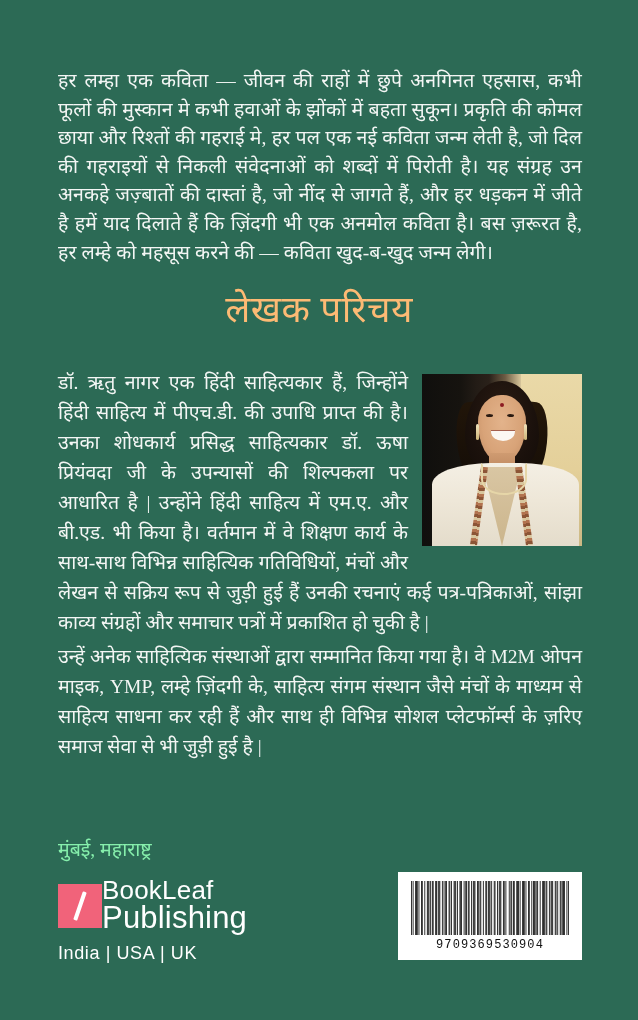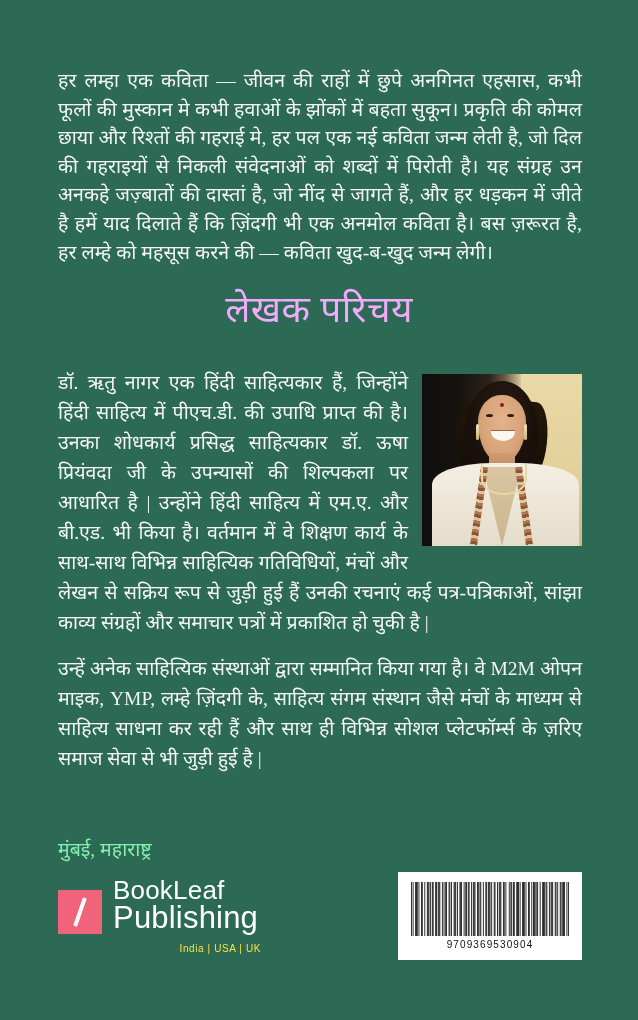--- a/index.html
+++ b/index.html
@@ -38,21 +38,21 @@
     margin-top: 15px;
   }
 
   
   .section-heading {
     position: absolute;
     left: 0;
     right: 0;
     top: 288px;
     text-align: center;
-    color: #f0abfc;
+    color: #fdba74;
     font-size: 37px;
     line-height: 44px;
     letter-spacing: 0.5px;
   }
 
   
   .bio {
     position: absolute;
     left: 58px;
     top: 368px;
@@ -62,21 +62,21 @@
     line-height: 30px;
     text-align: justify;
     text-justify: inter-word;
   }
 
   .bio p {
     margin: 0;
   }
 
   .bio p + p {
-    margin-top: 16px;
+    margin-top: 4px;
   }
 
   
   .author-photo {
     float: right;
     width: 160px;
     height: 172px;
     margin: 6px 0 6px 14px;
     
     overflow: hidden;
@@ -213,22 +213,21 @@
 
   
   .logo-block {
     position: absolute;
     left: 58px;
     top: 878px;
     width: 230px;
   }
   .logo-row {
     display: flex;
-    align-items: flex-end;
-    gap: 11px;
+    align-items: center;
   }
   .logo-mark {
     width: 44px;
     height: 44px;
     background: #f1637a;
     position: relative;
     flex: 0 0 auto;
   }
   .logo-mark .slash {
     position: absolute;
@@ -251,25 +250,25 @@
   .logo-line1 {
     font-size: 26px;
     letter-spacing: 0.2px;
   }
   .logo-line2 {
     font-size: 31px;
     letter-spacing: 0.2px;
   }
   .logo-countries {
     margin-top: 9px;
-    text-align: right;
+    text-align: left;
     width: 203px;
     font-family: "Liberation Sans", "DejaVu Sans", sans-serif;
-    font-size: 10px;
-    color: #fde047;
+    font-size: 18px;
+    color: #ffffff;
     letter-spacing: 0.6px;
   }
 
   
   .barcode-box {
     position: absolute;
     left: 398px;
     top: 872px;
     width: 184px;
     height: 88px;
@@ -280,22 +279,22 @@
     flex-direction: column;
     align-items: center;
     justify-content: center;
   }
   .barcode-bars {
     width: 158px;
     height: 54px;
     display: block;
   }
   .barcode-number {
-    font-family: Liberation Sans, sans-serif;
-    font-size: 10px;
+    font-family: Liberation Mono, monospace;
+    font-size: 12px;
     letter-spacing: 1.1px;
     color: #111111;
     margin-top: 3px;
   }
 </style>
 </head>
 <body>
 
 <div class="cover">
 

